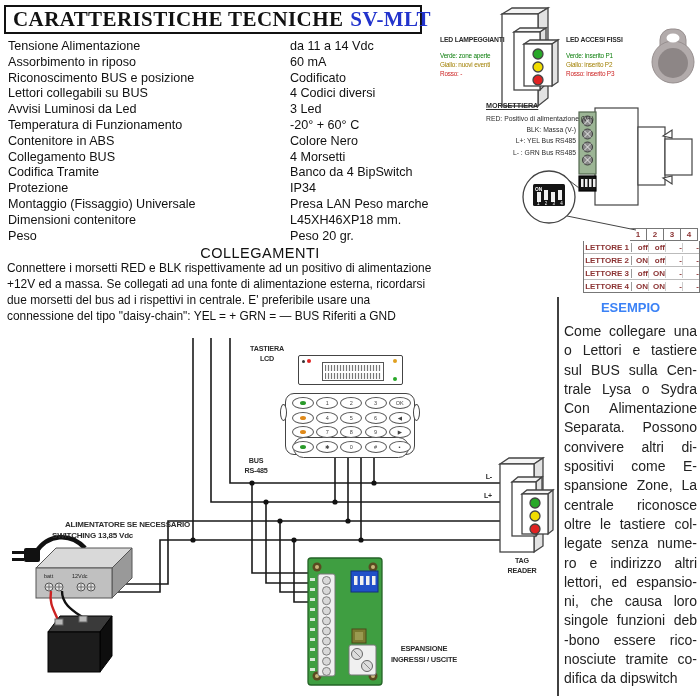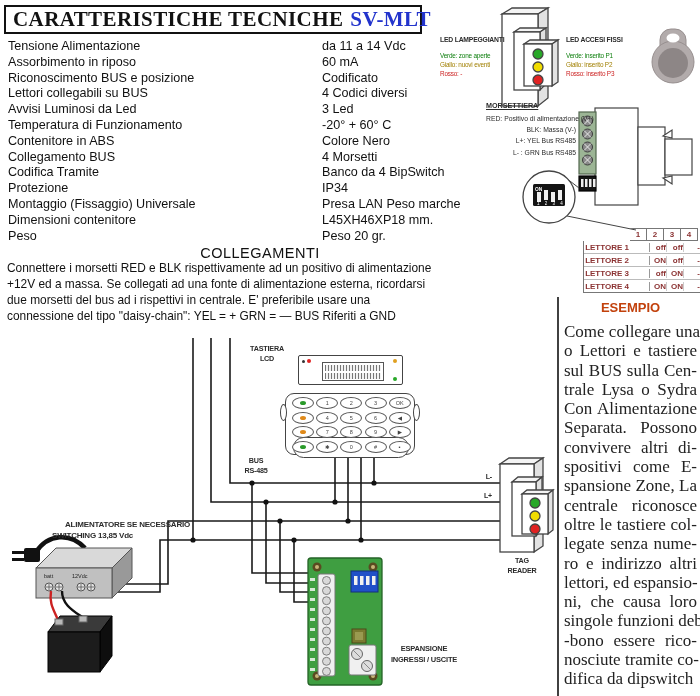--- a/index.html
+++ b/index.html
@@ -5,51 +5,51 @@
   html,body{margin:0;padding:0;background:#fff;}
   #page{position:relative;width:700px;height:696px;background:#fff;overflow:hidden;
         font-family:"Liberation Sans",sans-serif;color:#111;}
   
   #title-box{position:absolute;left:4px;top:5px;width:418px;height:29px;border:2px solid #111;
              display:flex;align-items:center;padding-left:7px;box-sizing:border-box;
              font-family:"Liberation Serif",serif;font-weight:bold;font-size:21px;letter-spacing:.4px;white-space:nowrap;}
   #title-box .model{color:#2233cc;margin-left:7px;}
   
   #specs{position:absolute;left:8px;top:39px;width:470px;}
-  .spec-row{display:flex;height:15.8px;line-height:15.8px;font-size:12.6px;white-space:nowrap;gap:32px;}
+  .spec-row{display:flex;height:15.8px;line-height:15.8px;font-size:12.6px;white-space:nowrap;}
   .spec-label{width:282px;flex:none;}
   
   .tinyhead{position:absolute;font-size:6.8px;font-weight:bold;color:#2b2b2b;letter-spacing:-.2px;white-space:nowrap;}
   .led-list{position:absolute;font-size:6.4px;letter-spacing:-.2px;}
   .led-list div{height:8.8px;line-height:8.8px;white-space:nowrap;}
   
   #morsettiera{position:absolute;left:486px;top:101px;width:90px;font-size:6.8px;color:#2b2b2b;}
   #morsettiera .mh{font-weight:bold;text-decoration:underline;font-size:7.2px;margin-bottom:3px;}
   #morsettiera .line{text-align:right;height:11.2px;line-height:11.2px;white-space:nowrap;}
   
   #lettore{position:absolute;left:583px;top:228px;font-size:8px;font-weight:bold;color:#8b3232;}
   #lettore .hrow{display:flex;}
   #lettore .hspacer{width:47px;}
   #lettore .hcell{width:16px;height:11px;border:1px solid #777;border-left:none;
                   display:flex;align-items:center;justify-content:center;}
   #lettore .hcell:first-of-type{border-left:1px solid #777;}
   #lettore .body{border:1px solid #777;border-top:none;}
   #lettore .brow{display:flex;height:12px;align-items:center;}
   #lettore .brow + .brow{border-top:1px solid #bbb;}
-  #lettore .bname{width:45px;text-align:right;padding-right:20px;white-space:nowrap;border-right:1px solid #999;}
+  #lettore .bname{width:45px;text-align:right;padding-right:2px;white-space:nowrap;border-right:1px solid #999;}
   #lettore .bcell{width:16px;text-align:right;border-right:1px solid #ccc;}
   #lettore .bcell:last-child{border-right:none;}
   
   #colleg-head{position:absolute;left:0;top:245px;width:520px;text-align:center;font-size:14.5px;letter-spacing:.5px;}
   #colleg{position:absolute;left:7px;top:261px;width:460px;}
   #colleg .line{font-size:11.9px;height:15.9px;line-height:15.9px;white-space:nowrap;}
   
   #esempio{position:absolute;left:564px;top:300px;width:133px;}
-  #esempio .eh{color:#c2410c;font-weight:bold;font-size:13px;text-align:center;margin-bottom:7px;}
-  #esempio .jline{font-size:17px;height:19.3px;line-height:19.3px;text-align:justify;text-align-last:justify;white-space:nowrap;color:#222;font-family:Liberation Serif, serif;}
+  #esempio .eh{color:#3b82f6;font-weight:bold;font-size:13px;text-align:center;margin-bottom:7px;}
+  #esempio .jline{font-size:14px;height:19.3px;line-height:19.3px;text-align:justify;text-align-last:justify;white-space:nowrap;color:#222;}
   #esempio .jline.last{text-align-last:left;}
   
   .diag-label{position:absolute;font-weight:bold;color:#2b2b2b;text-align:center;letter-spacing:-.2px;}
   .diag-label div{white-space:nowrap;}
   
   .abs{position:absolute;box-sizing:border-box;}
   #kp-module{left:298px;top:355px;width:105px;height:30px;border:1.3px solid #444;background:#fff;border-radius:2px;}
   #kp-lcd{left:322px;top:362px;width:62px;height:19px;border:1px solid #555;background:#fff;}
   .lcd-stripes{position:absolute;left:2px;right:2px;height:6px;
       background:repeating-linear-gradient(90deg,#777 0 1px,#f2f2f2 1px 3px);}

